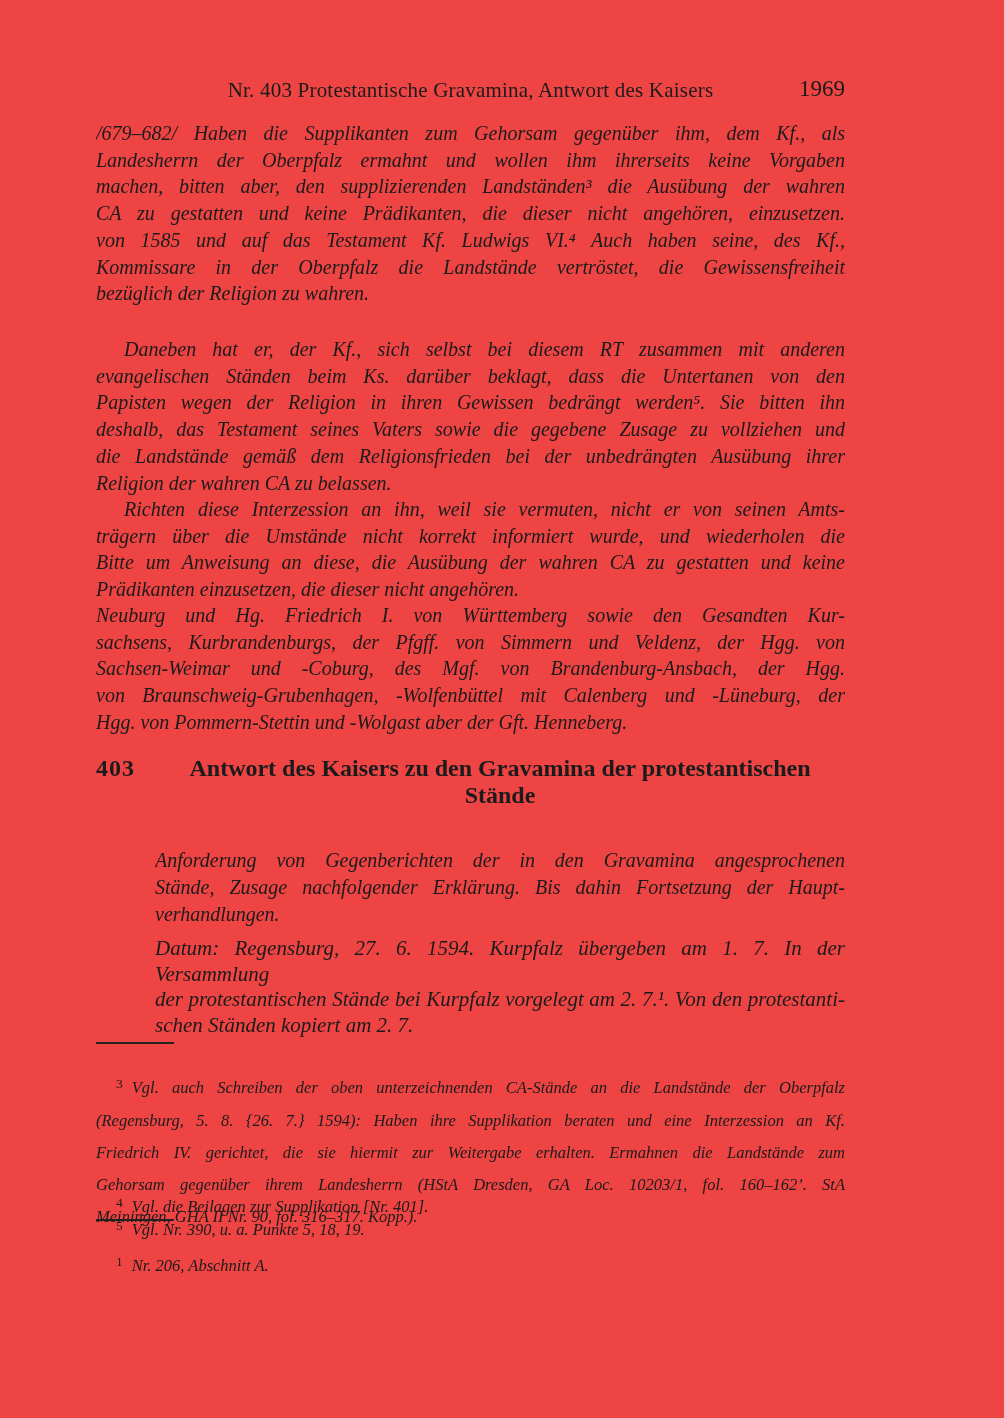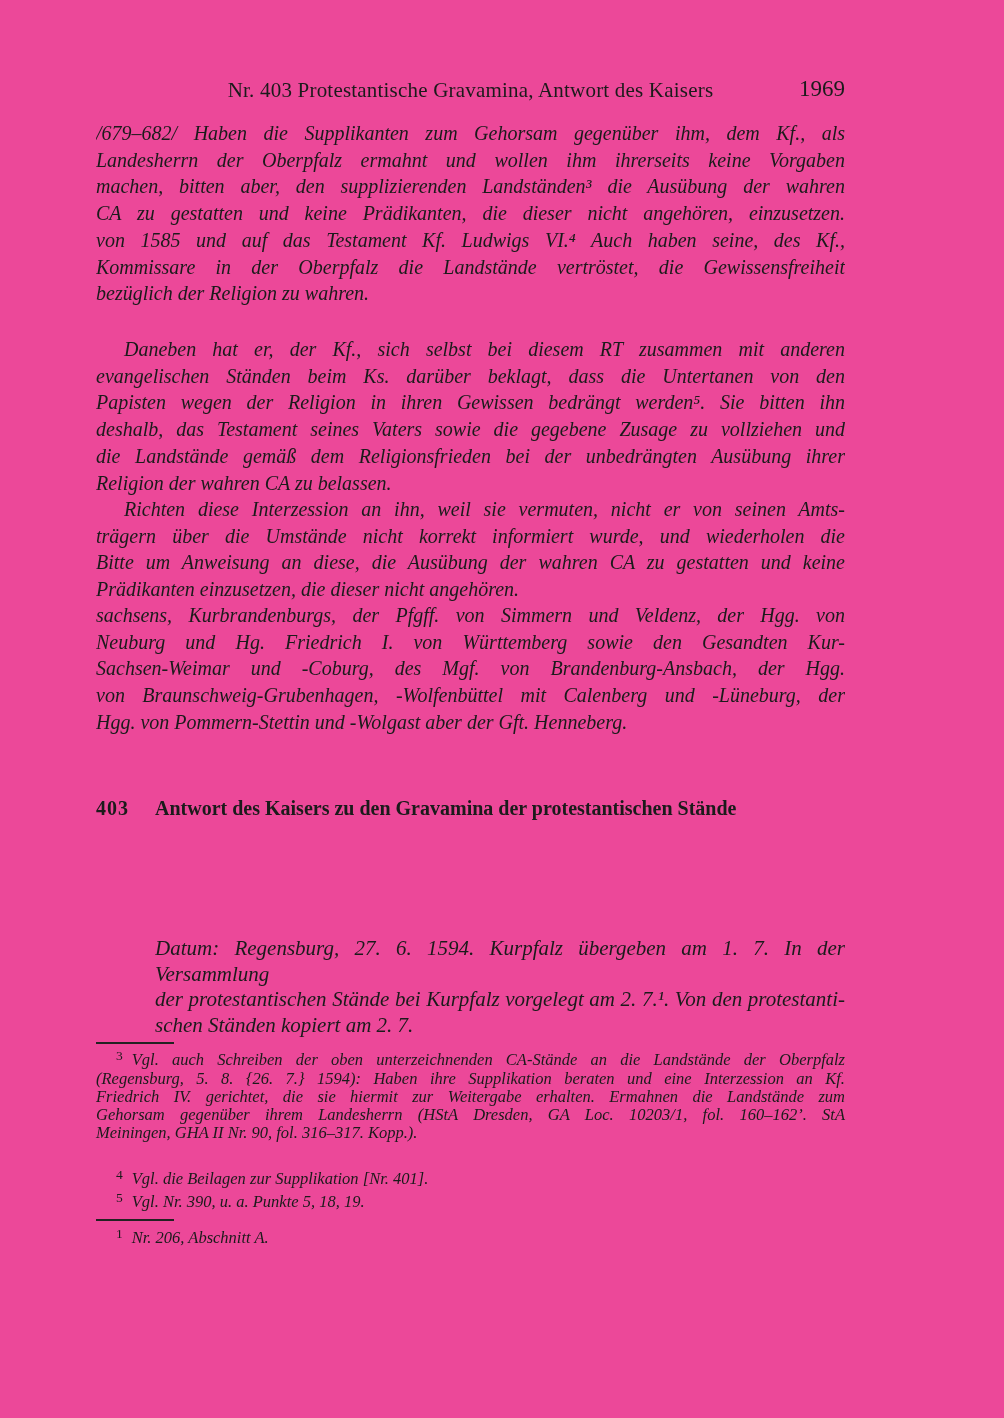--- a/index.html
+++ b/index.html
@@ -1,20 +1,20 @@
 <!DOCTYPE html>
 <html><head>
 <meta charset="utf-8">
 <style>
   html,body { margin:0; padding:0; background:#e8e8e8; }
   .page {
     position:relative;
     width:1004px; height:1418px;
     margin:0 auto;
-    background:#ec4899;
+    background:#ef4444;
     color:#1b1b1b;
     font-family:"Liberation Serif","DejaVu Serif",serif;
     overflow:hidden;
   }
   .abs { position:absolute; }
   .col { left:96px; width:749px; }
 
   
   .running-header { top:78px; height:26px; font-size:21px; }
   .running-title { display:block; width:100%; text-align:center; letter-spacing:0.2px; }
@@ -25,34 +25,34 @@
   .line { text-align:justify; text-align-last:justify; overflow:hidden; white-space:nowrap0; }
   .line.last { text-align-last:left; }
   .line.ind { text-indent:28px;font-family:Liberation Serif, serif; }
 
   .p1 { top:120px; }
   .p2 { top:336px; }
   .p3 { top:496px; }
   .p4 { top:602px; }
 
   
-  .section-heading { top:797px; height:30px; font-size:20px; }
+  .section-heading { top:755px; height:30px; font-size:24px;text-align:center; }
   .section-number { position:absolute; left:0; font-weight:600; letter-spacing:1px; }
   .section-title  { position:absolute; left:59px; right:0; font-weight:bold; }
 
   
   .indent-block { left:155px; width:690px; font-style:italic; }
   .abstract { top:847px; font-size:20px; line-height:27px; }
   .datum    { top:936px; font-size:21px; line-height:25.5px; }
 
   
   .fnrule { left:96px; width:78px; border-top:2px solid #222; height:0; }
   .rule1 { top:1042px; }
   .rule2 { top:1219px; }
-  .footnote { font-style:italic; font-size:16.5px; line-height:18px; }
+  .footnote { font-style:italic; font-size:16.5px; line-height:32px;margin-top:21px; }
   .fn3 { top:1051px; }
   .fn4 { top:1170px; }
   .fn5 { top:1193px; }
   .fn1 { top:1229px; }
   .fline { text-align:justify; text-align-last:justify; }
   .fline.last { text-align-last:left; }
   .fline.ind { text-indent:20px; }
   .fnm {
     font-style:normal;
     font-size:13.5px;
@@ -90,32 +90,37 @@
   </div>
 
   <div class="abs col bodytext p3">
     <div class="line ind">Richten diese Interzession an ihn, weil sie vermuten, nicht er von seinen Amts-</div>
     <div class="line">trägern über die Umstände nicht korrekt informiert wurde, und wiederholen die</div>
     <div class="line">Bitte um Anweisung an diese, die Ausübung der wahren CA zu gestatten und keine</div>
     <div class="line last">Prädikanten einzusetzen, die dieser nicht angehören.</div>
   </div>
 
   <div class="abs col bodytext p4">
+    <div class="line">Neuburg und Hg. Friedrich I. von Württemberg sowie den Gesandten Kur-</div>
     <div class="line">sachsens, Kurbrandenburgs, der Pfgff. von Simmern und Veldenz, der Hgg. von</div>
-    <div class="line">Neuburg und Hg. Friedrich I. von Württemberg sowie den Gesandten Kur-</div>
     <div class="line">Sachsen-Weimar und -Coburg, des Mgf. von Brandenburg-Ansbach, der Hgg.</div>
     <div class="line">von Braunschweig-Grubenhagen, -Wolfenbüttel mit Calenberg und -Lüneburg, der</div>
     <div class="line last">Hgg. von Pommern-Stettin und -Wolgast aber der Gft. Henneberg.</div>
   </div>
 
   <div class="abs col section-heading">
     <span class="section-number">403</span>
     <span class="section-title">Antwort des Kaisers zu den Gravamina der protestantischen Stände</span>
   </div>
 
+  <div class="abs indent-block abstract">
+    <div class="line">Anforderung von Gegenberichten der in den Gravamina angesprochenen</div>
+    <div class="line">Stände, Zusage nachfolgender Erklärung. Bis dahin Fortsetzung der Haupt-</div>
+    <div class="line last">verhandlungen.</div>
+  </div>
 
   <div class="abs indent-block datum">
     <div class="line">Datum: Regensburg, 27. 6. 1594. Kurpfalz übergeben am 1. 7. In der Versammlung</div>
     <div class="line">der protestantischen Stände bei Kurpfalz vorgelegt am 2. 7.¹. Von den protestanti-</div>
     <div class="line last">schen Ständen kopiert am 2. 7.</div>
   </div>
 
   <div class="abs fnrule rule1"></div>
 
   <div class="abs col footnote fn3">

